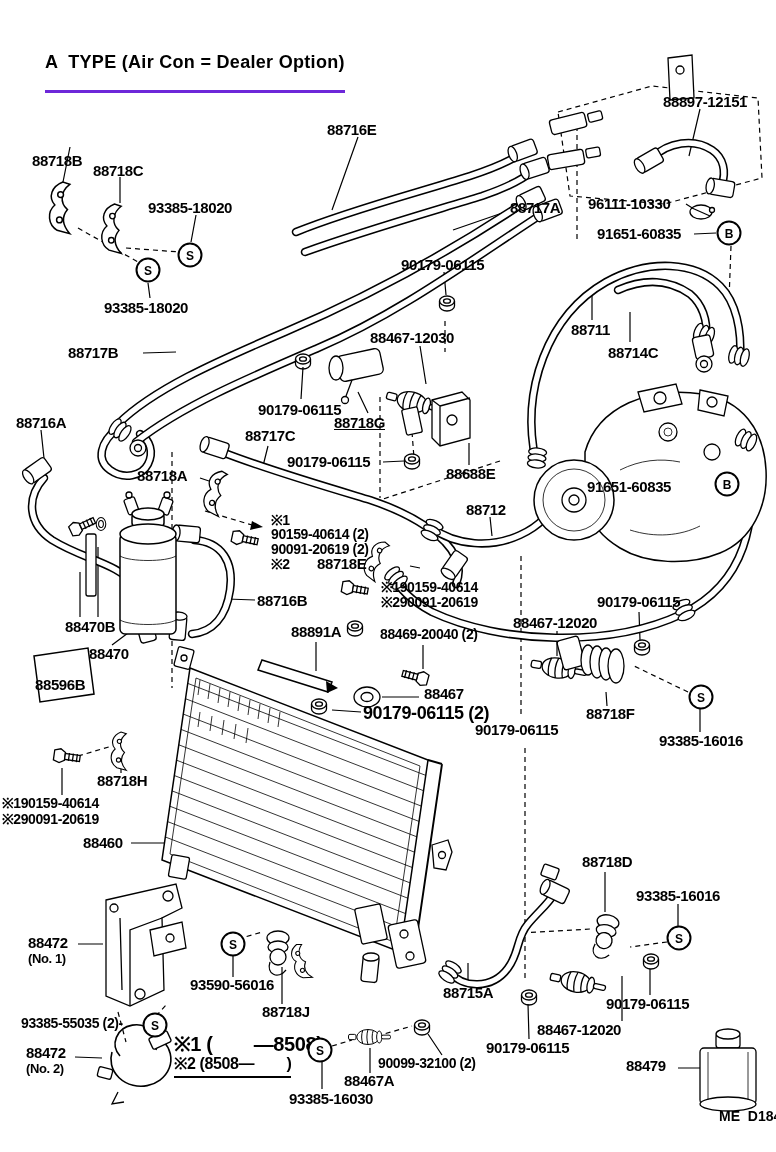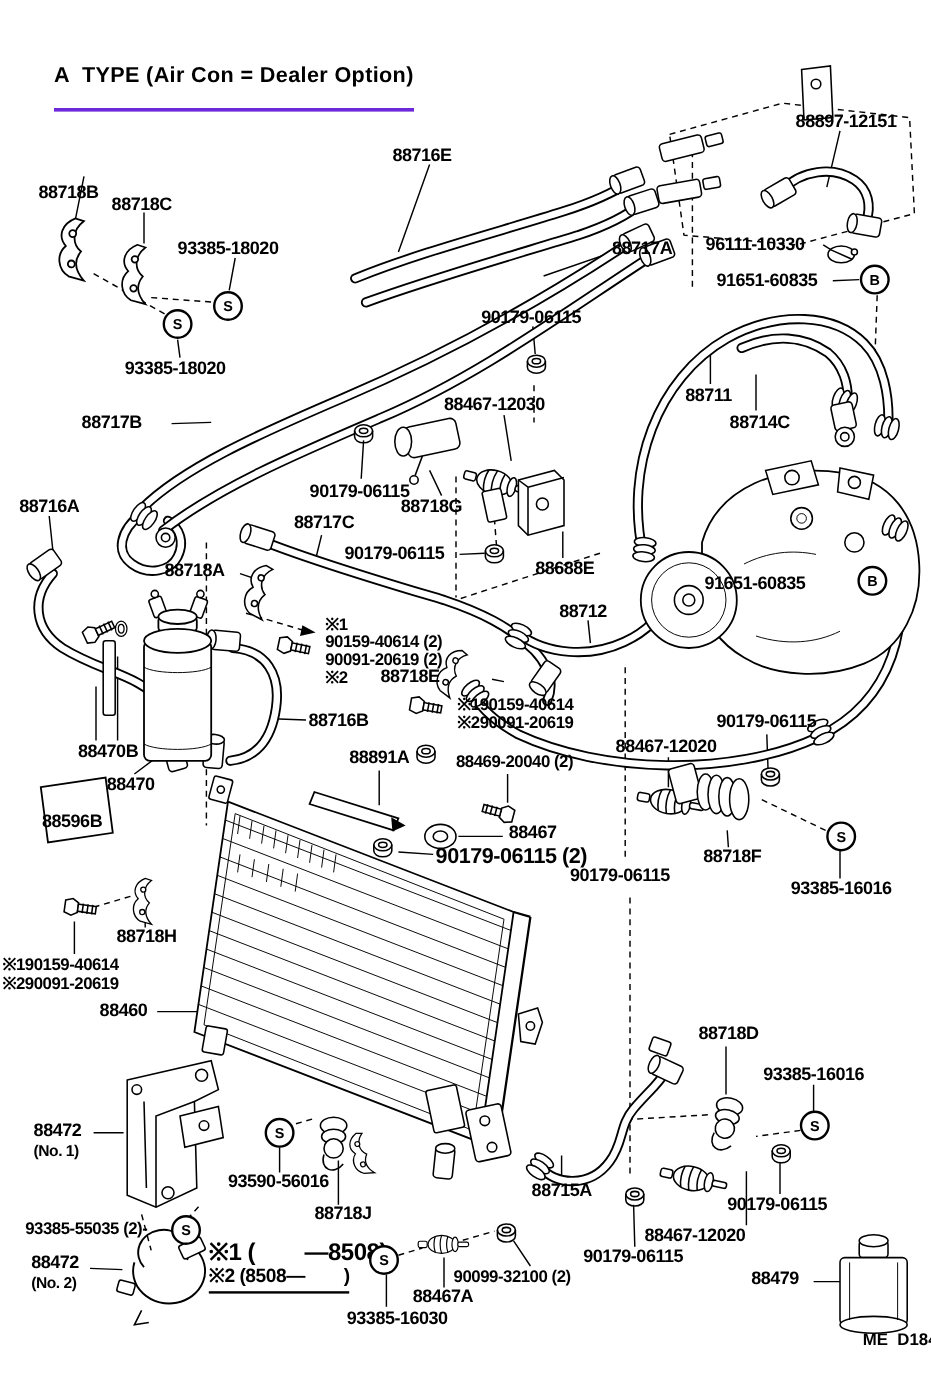--- a/index.html
+++ b/index.html
@@ -370,21 +370,21 @@
       <div class="lbl" style="left: 401px; top: 257px;">90179-06115</div>
       <div class="lbl" style="left: 104px; top: 300px;">93385-18020</div>
       <div class="lbl" style="left: 68px; top: 345px;">88717B</div>
       <div class="lbl" style="left: 370px; top: 330px;">88467-12030</div>
       <div class="lbl" style="left: 571px; top: 322px;">88711</div>
       <div class="lbl" style="left: 608px; top: 345px;">88714C</div>
       <div class="lbl" style="left: 16px; top: 415px;">88716A</div>
       <div class="lbl" style="left: 258px; top: 402px;">90179-06115</div>
       <div class="lbl" style="left: 245px; top: 428px;">88717C</div>
       <div class="lbl" style="left: 287px; top: 454px;">90179-06115</div>
-      <div class="lbl" style="left: 334px; top: 415px;">88718G</div>
+      <div class="lbl" style="left: 334px; top: 415px; text-decoration: underline;">88718G</div>
       <div class="lbl" style="left: 446px; top: 466px;">88688E</div>
       <div class="lbl" style="left: 587px; top: 479px;">91651-60835</div>
       <div class="lbl" style="left: 466px; top: 502px;">88712</div>
       <div class="lbl" style="left: 137px; top: 468px;">88718A</div>
       <div class="lbl" style="left: 271px; top: 513px; font-size: 14px;">※1</div>
       <div class="lbl" style="left: 271px; top: 527px; font-size: 14px;">90159-40614 (2)</div>
       <div class="lbl" style="left: 271px; top: 542px; font-size: 14px;">90091-20619 (2)</div>
       <div class="lbl" style="left: 271px; top: 557px; font-size: 14px;">※2</div>
       <div class="lbl" style="left: 317px; top: 556px;">88718E</div>
       <div class="lbl" style="left: 381px; top: 580px; font-size: 14px;">※190159-40614</div>

